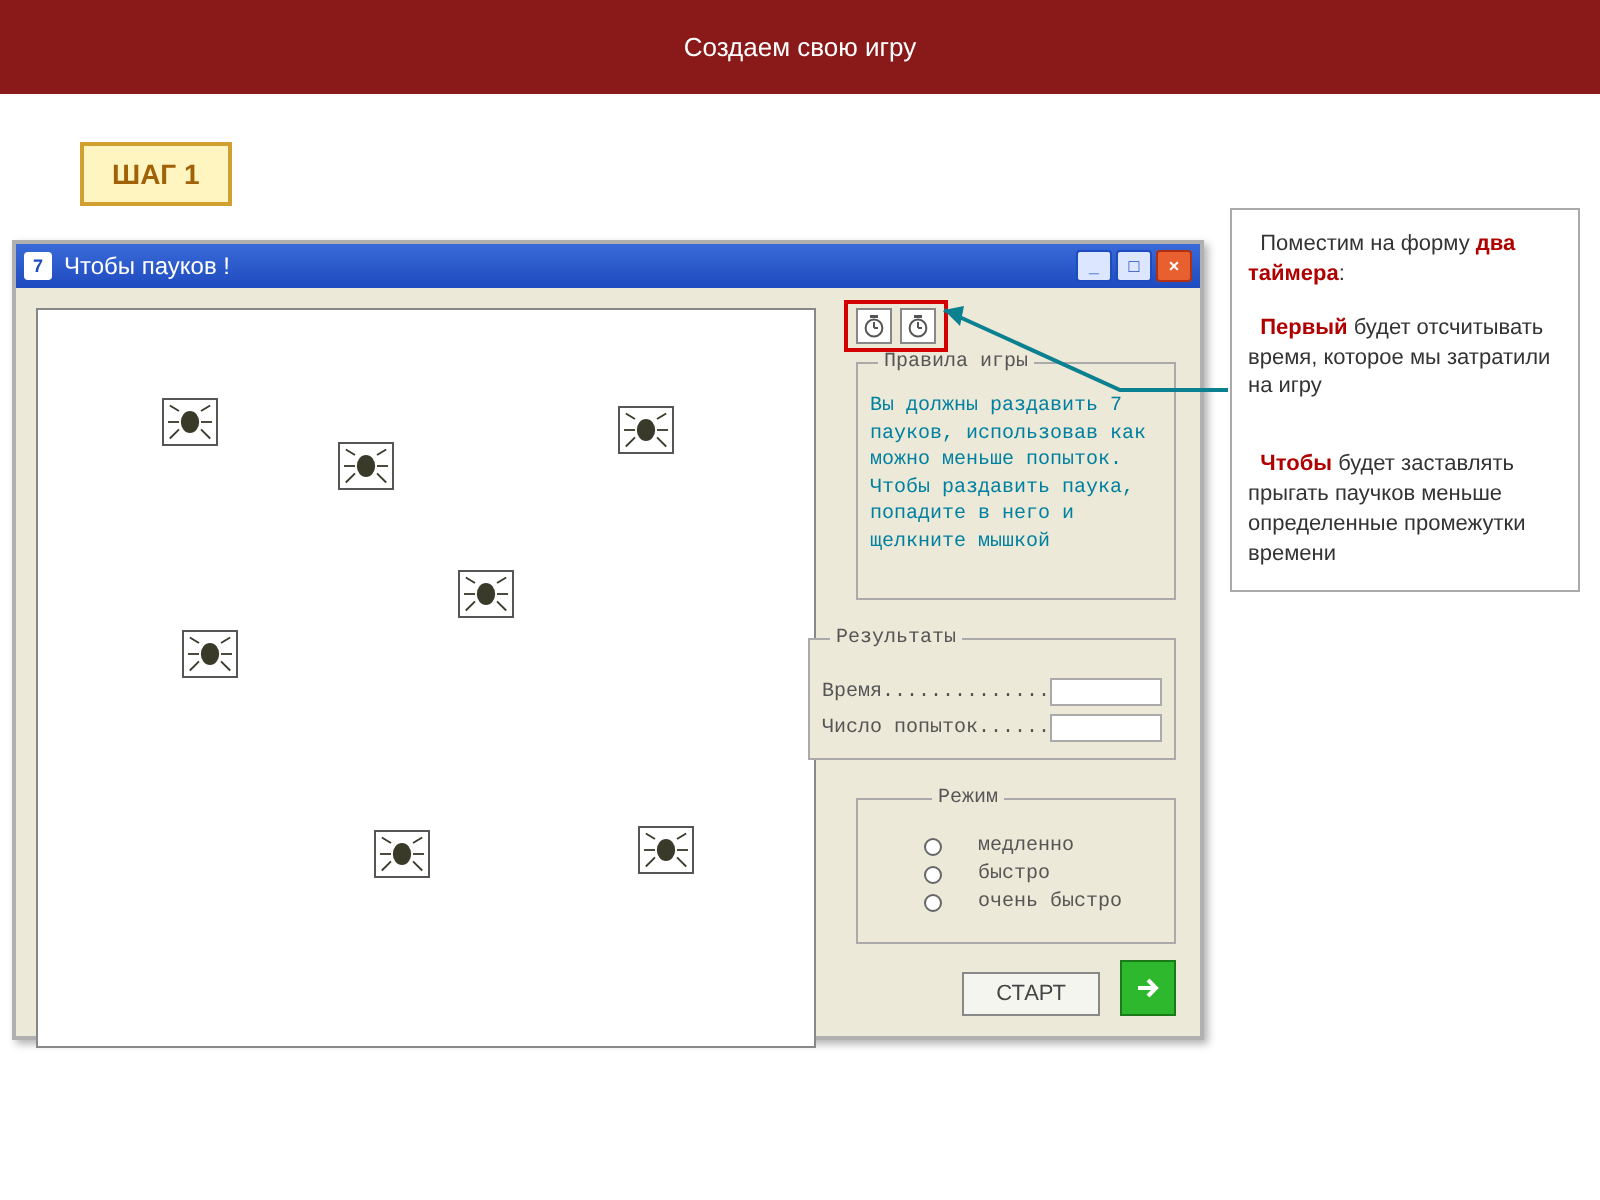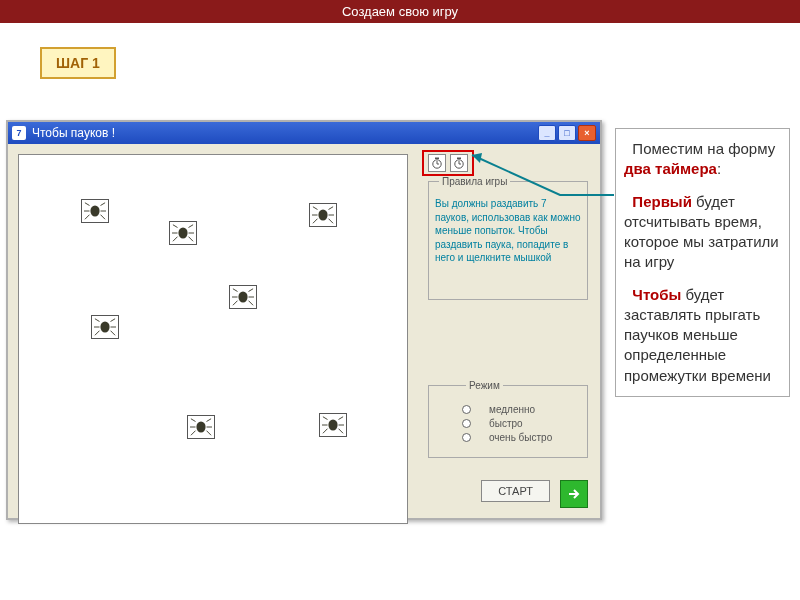--- a/index.html
+++ b/index.html
@@ -10,21 +10,21 @@
     width: 800px;
     height: 600px;
     overflow: hidden;
     position: relative;
   }
   .top-banner {
     background: #8a1a1a;
     color: #fff;
     text-align: center;
     font-size: 13px;
-    padding: 4px 0;
+    padding: 16px 0;
   }
   .header-row {
     display: flex;
     align-items: center;
     gap: 24px;
     padding: 24px 30px 10px 40px;
   }
   .step-badge {
     background: #fff5c0;
     border: 2px solid #d2a030;
@@ -89,43 +89,43 @@
   .timers{
     position:absolute; top:6px; left:414px;
     border:2px solid #d40000; padding:2px 4px;
     display:flex; gap:4px; background:#ece9d8;
   }
   .timer-icon{width:18px;height:18px;border:1px solid #888;background:#fff;
     display:flex;align-items:center;justify-content:center;}
   .panel{
     position:absolute; right:10px; width:160px;
     border:1px solid #aaa; background:#ece9d8;
-    font-size:10px; padding:6px 6px 8px 6px;
+    font-size:10px; padding:6px 6px 8px 6px;font-family:Liberation Mono, monospace;
   }
   .panel legend{font-size:10px;margin:-12px 0 4px 4px;background:#ece9d8;padding:0 3px;color:#555;}
   .rules-panel{top:32px;height:124px;}
   .rules-text{color:#0080a0;font-size:10px;line-height:1.35;}
   .results-panel{top:170px;height:66px;}
   .row{display:flex;align-items:center;justify-content:space-between;margin-top:4px;}
   .row span{color:#555;}
   .row .field{width:56px;height:14px;background:#fff;border:1px solid #aaa;}
-  .mode-panel{top:236px;height:78px;padding-left:33px;}
+  .mode-panel{top:250px;height:78px;padding-left:33px;}
   .radio{display:flex;align-items:center;gap:18px;margin-top:3px;color:#555;}
   .radio .dot{width:9px;height:9px;border:1px solid #666;border-radius:50%;background:#fff;}
-  .bottom-row{position:absolute;bottom:10px;right:12px;display:flex;gap:10px;align-items:flex-start;}
+  .bottom-row{position:absolute;bottom:10px;right:12px;display:flex;gap:10px;align-items:flex-end;}
   .start-btn{border:1px solid #888;background:#f5f5f0;padding:4px 16px;font-size:11px;color:#444;}
   .next-btn{width:28px;height:28px;background:#2eb82e;border:1px solid #1a7a1a;
     display:flex;align-items:center;justify-content:center;color:#fff;}
   
   svg.pointer{position:absolute;top:115px;left:0;width:800px;height:420px;pointer-events:none;}
   
   .sidebar{
-    position:absolute; top:128px; left:615px; width:175px;
+    position:absolute; top:104px; left:615px; width:175px;
     border:1px solid #aaa; padding:10px 8px;
-    font-size:15px; line-height:1.35; color:#333;
+    font-size:11px; line-height:1.35; color:#333;
     background:#fff;
   }
   .sidebar b.red{color:#b00000;}
 </style>
 </head>
 <body>
 
 <div class="top-banner">Создаем свою игру</div>
 
 <div class="header-row">
@@ -242,20 +242,31 @@
             <rect x="4" y="0.5" width="4" height="1.5" fill="#555"></rect>
           </svg>
       </div>
     </div>
 
     <fieldset class="panel rules-panel">
       <legend>Правила игры</legend>
       <div class="rules-text">Вы должны раздавить 7 пауков, использовав как можно меньше попыток. Чтобы раздавить паука, попадите в него и щелкните мышкой</div>
     </fieldset>
 
+    <fieldset class="panel results-panel">
+      <legend>Результаты</legend>
+      <div class="row">
+        <span>Время..............</span>
+        <span class="field"></span>
+      </div>
+      <div class="row">
+        <span>Число попыток......</span>
+        <span class="field"></span>
+      </div>
+    </fieldset>
 
     <fieldset class="panel mode-panel">
       <legend>Режим</legend>
       <div class="radio">
           <span class="dot"></span>
           <span>медленно</span>
         </div>
       <div class="radio">
           <span class="dot"></span>
           <span>быстро</span>
@@ -279,19 +290,19 @@
 
 <svg class="pointer">
   <polyline points="472,40 560,80 614,80" fill="none" stroke="#0a8090" stroke-width="2"></polyline>
   <polygon points="472,40 482,38 480,48" fill="#0a8090"></polygon>
 </svg>
 
 <div class="sidebar">
   <p style="margin:0 0 12px 0">
     &nbsp;&nbsp;<span>Поместим на форму </span><b class="red">два таймера</b><span>:</span>
   </p>
-  <p style="margin:0 0 12px 0">
+  <p style="margin:0 0 24px 0">
     &nbsp;&nbsp;<b class="red">Первый</b><span> будет отсчитывать время, которое мы затратили на игру</span>
   </p>
   <p style="margin:0">
     &nbsp;&nbsp;<b class="red">Чтобы</b><span> будет заставлять прыгать паучков меньше определенные промежутки времени</span>
   </p>
 </div>
 
 </body></html>

